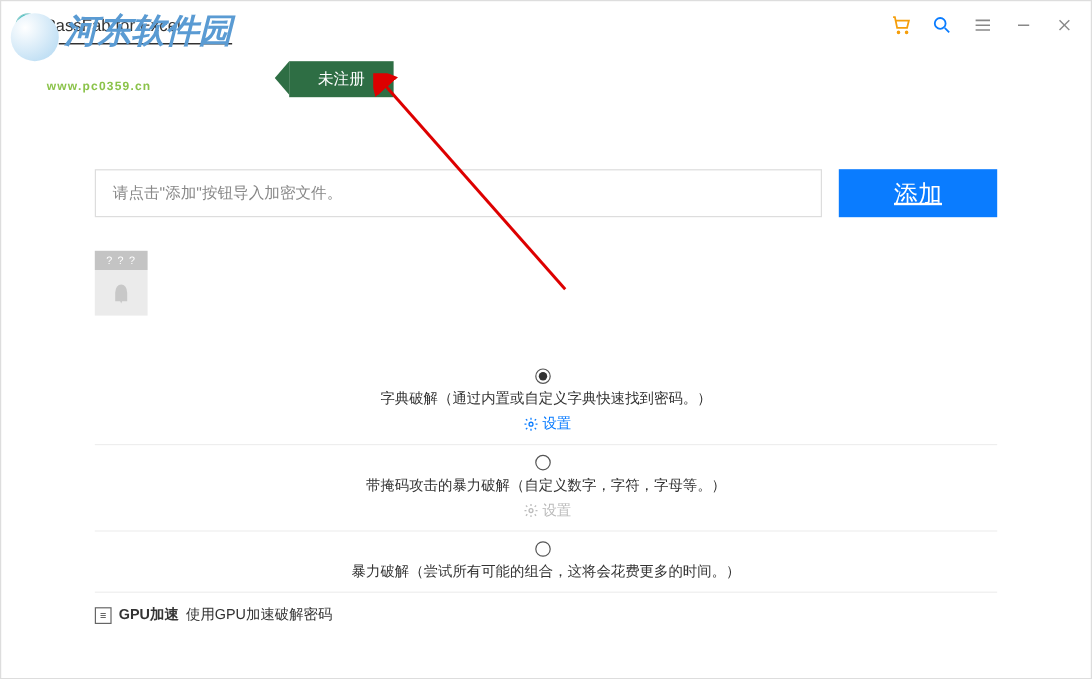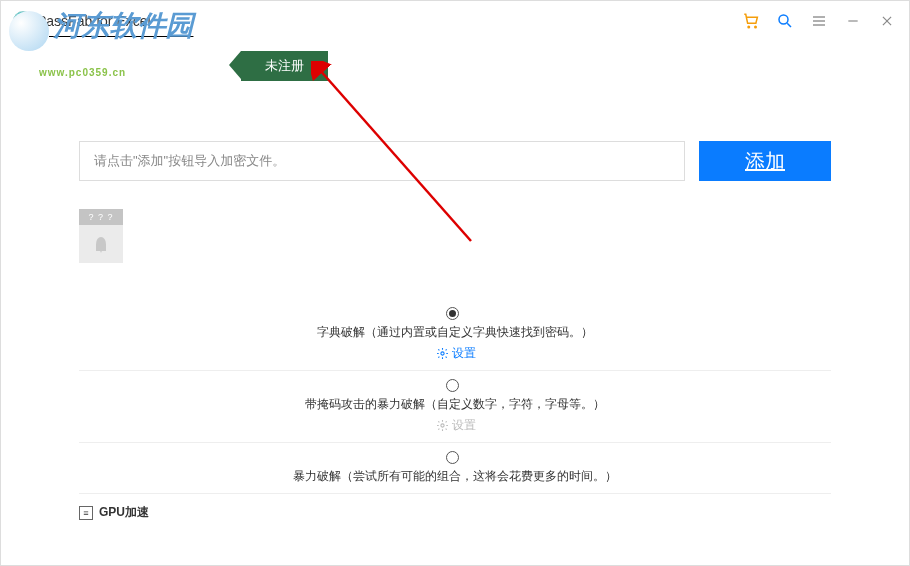--- a/index.html
+++ b/index.html
@@ -153,19 +153,20 @@
         <span>设置</span>
       </span>
     </div>
     <div class="option-row">
       <span class="radio"></span>
       <span>暴力破解（尝试所有可能的组合，这将会花费更多的时间。）</span>
     </div>
     <div class="gpu-row">
       <span class="gpu-icon">≡</span>
       <span class="gpu-label">GPU加速</span>
+      <span>使用GPU加速破解密码</span>
     </div>
   </div>
 
   <div class="start-row">
     <button class="start-btn">开始</button>
   </div>
 </div>
 
 </body></html>

